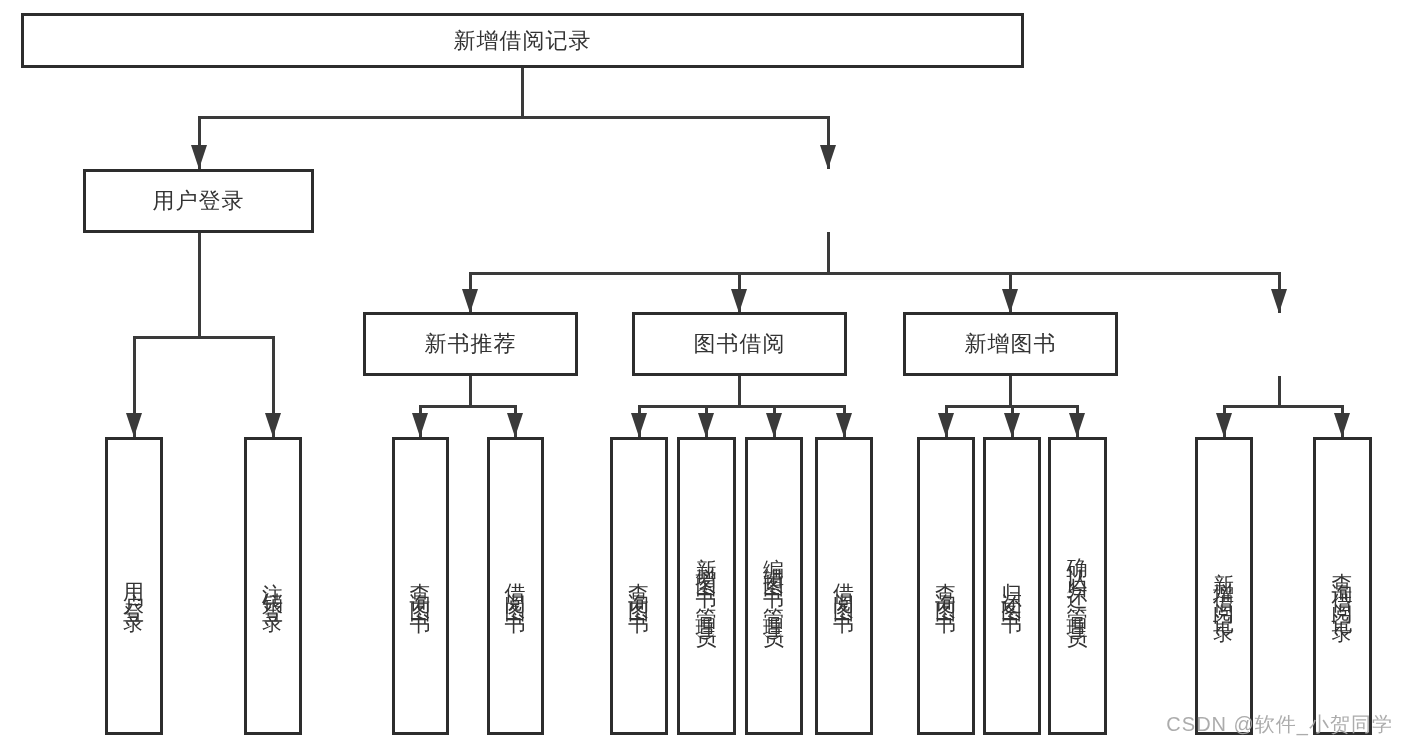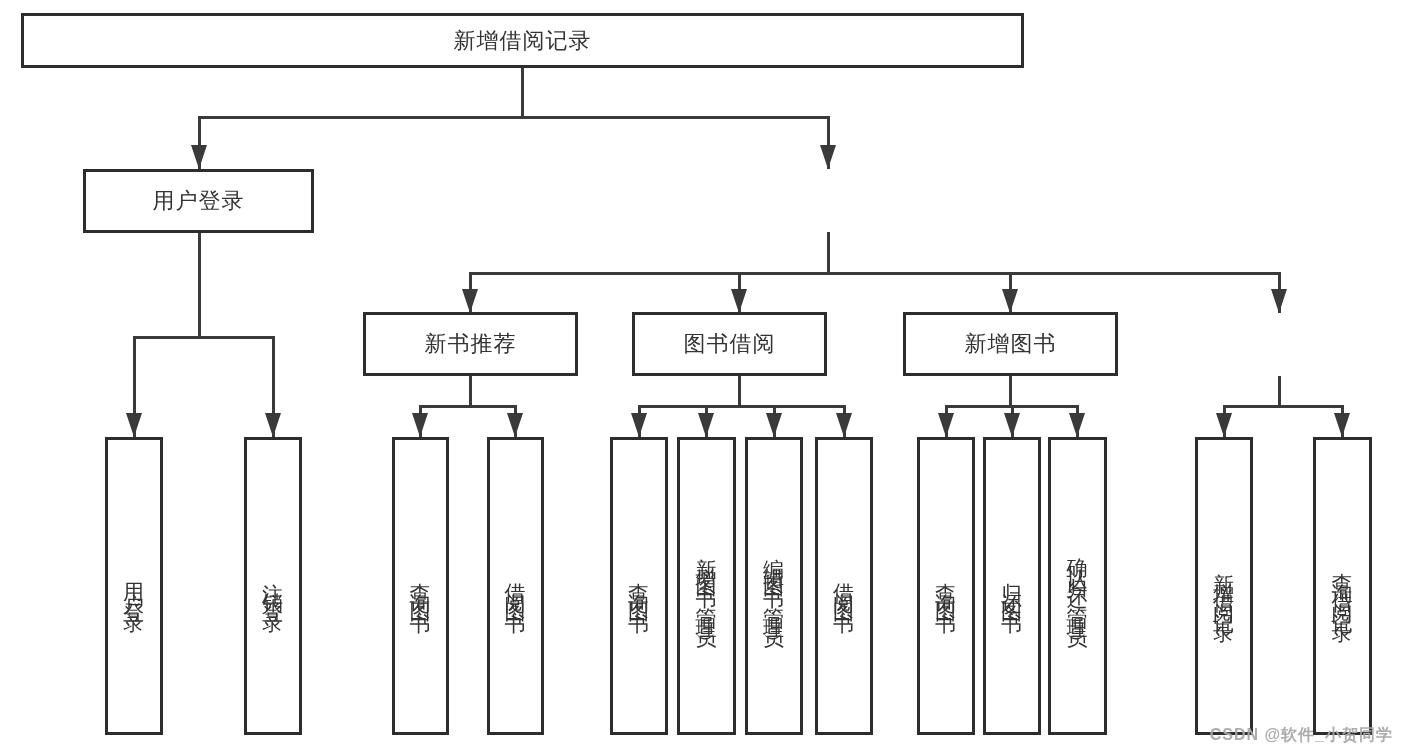--- a/index.html
+++ b/index.html
@@ -34,27 +34,26 @@
   .hline{position:absolute;height:3px;background:#3a3a3a;z-index:1;}
   .arrow{
     position:absolute;width:0;height:0;
     border-left:8px solid transparent;
     border-right:8px solid transparent;
     border-top:24px solid #3a3a3a;
     z-index:1;
   }
   .watermark{
     position:absolute;
-    right:12px;bottom:1px;
-    font-size:16px;
+    right:12px;bottom:9px;
+    font-size:20px;
     color:rgba(168,168,168,0.95);
     letter-spacing:1px;
     z-index:5;
     white-space:nowrap;
-    font-weight:bold;
   }
 </style>
 </head>
 <body>
 
 <div class="canvas">
 
   <div class="vline" style="left:521px;top:68px;height:48px"></div>
   <div class="hline" style="left:198px;top:116px;width:632px"></div>
   <div class="vline" style="left:198px;top:116px;height:53px"></div>
@@ -116,21 +115,21 @@
     <span class="label">新增借阅记录</span>
   </div>
 
   <div class="node" style="left:83px;top:169px;width:231px;height:64px">
     <span class="label">用户登录</span>
   </div>
 
   <div class="node" style="left:363px;top:312px;width:215px;height:64px">
     <span class="label">新书推荐</span>
   </div>
-  <div class="node" style="left:632px;top:312px;width:195px;height:64px">
+  <div class="node" style="left:632px;top:312px;width:215px;height:64px">
     <span class="label">图书借阅</span>
   </div>
   <div class="node" style="left:903px;top:312px;width:215px;height:64px">
     <span class="label">新增图书</span>
   </div>
 
   <div class="node vnode" style="left:105px;top:437px;width:58px;height:298px">
     <span class="label">用户登录</span>
   </div>
   <div class="node vnode" style="left:244px;top:437px;width:58px;height:298px">

